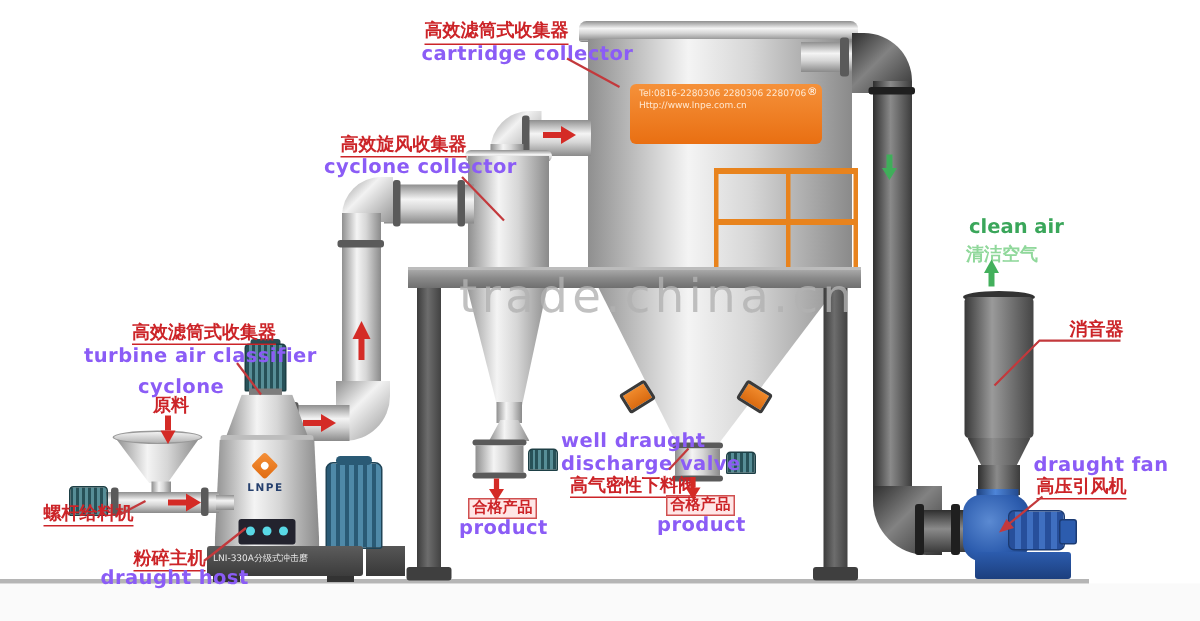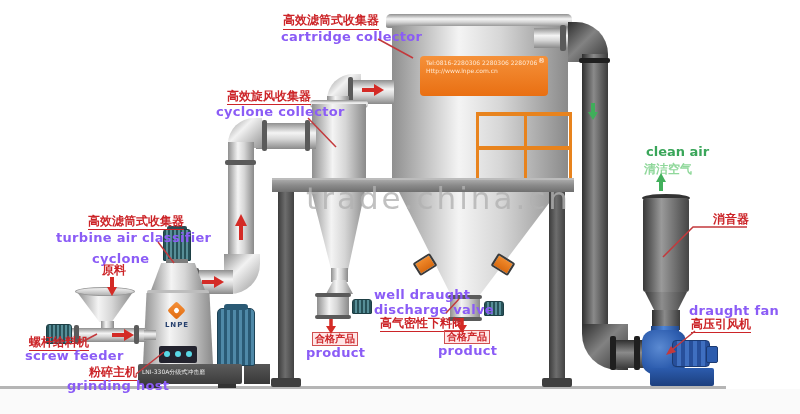--- a/index.html
+++ b/index.html
@@ -155,24 +155,23 @@
   <div class="zh u" style="left:227px;top:90px;">高效旋风收集器</div>
   <div class="en" style="left:216px;top:105px;">cyclone collector</div>
 
   <div class="zh u" style="left:88px;top:215px;">高效滤筒式收集器</div>
   <div class="en" style="left:56px;top:231px;">turbine air classifier</div>
 
   <div class="en" style="left:92px;top:252px;">cyclone</div>
   <div class="zh" style="left:102px;top:264px;">原料</div>
 
   <div class="zh u" style="left:29px;top:336px;">螺杆给料机</div>
-  <div class="en" style="left:25px;top:349px;">screw feeder</div>
 
   <div class="zh u" style="left:89px;top:366px;">粉碎主机</div>
-  <div class="en" style="left:67px;top:379px;">grinding host</div>
+  <div class="en" style="left:67px;top:379px;">draught host</div>
 
   <div class="en" style="left:374px;top:288px;">well draught</div>
   <div class="en" style="left:374px;top:303px;">discharge valve</div>
   <div class="zh u" style="left:380px;top:317px;text-align:right;">高气密性下料阀</div>
 
   <div class="prod-box" style="left:312px;top:332px;">合格产品</div>
   <div class="en" style="left:306px;top:346px;">product</div>
 
   <div class="prod-box" style="left:444px;top:330px;">合格产品</div>
   <div class="en" style="left:438px;top:344px;">product</div>

